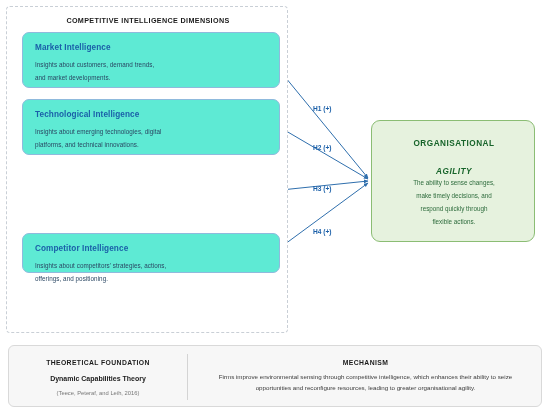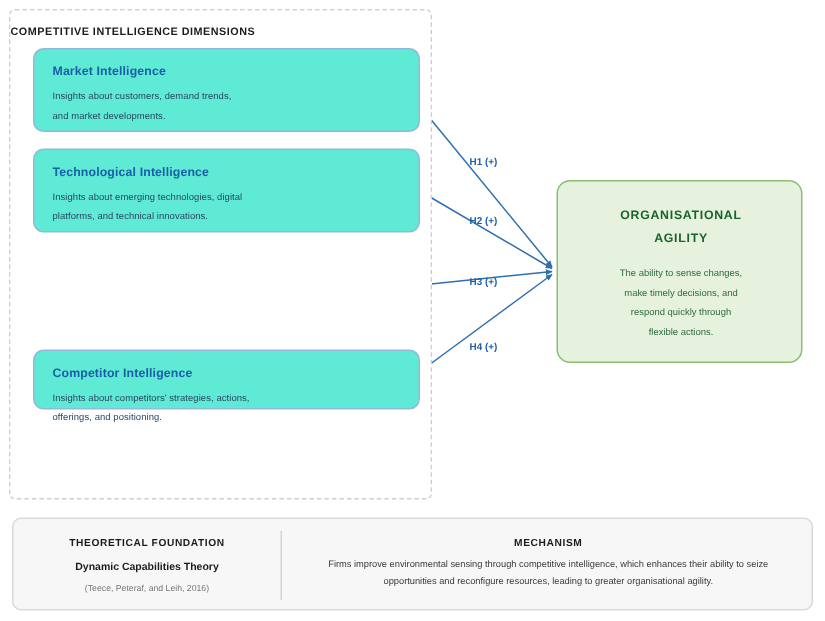--- a/index.html
+++ b/index.html
@@ -32,20 +32,21 @@
     border: 1px dashed #c9cfd6;
     border-radius: 4px;
     box-sizing: border-box;
     background: #ffffff;
   }
   .ci-title {
     position: absolute;
     left: 0;
     top: 9px;
     width: 282px;
+    text-align: center;
     font-size: 7.2px;
     font-weight: bold;
     letter-spacing: 0.35px;
     color: #1b1b1b;
   }
 
   
   .dim-card {
     position: absolute;
     left: 22px;
@@ -95,21 +96,21 @@
     position: absolute;
     left: 0;
     width: 164px;
     text-align: center;
     font-size: 8.2px;
     font-weight: bold;
     letter-spacing: 0.5px;
     color: #17642a;
   }
   .outcome-title.t1 { top: 18px; }
-  .outcome-title.t2 { top: 33px; }
+  .outcome-title.t2 { top: 46px; font-style: italic; }
   .outcome-line {
     position: absolute;
     left: 0;
     width: 164px;
     text-align: center;
     font-size: 6.3px;
     color: #2d6b3c;
   }
   .outcome-line.o1 { top: 58px; }
   .outcome-line.o2 { top: 71px; }

